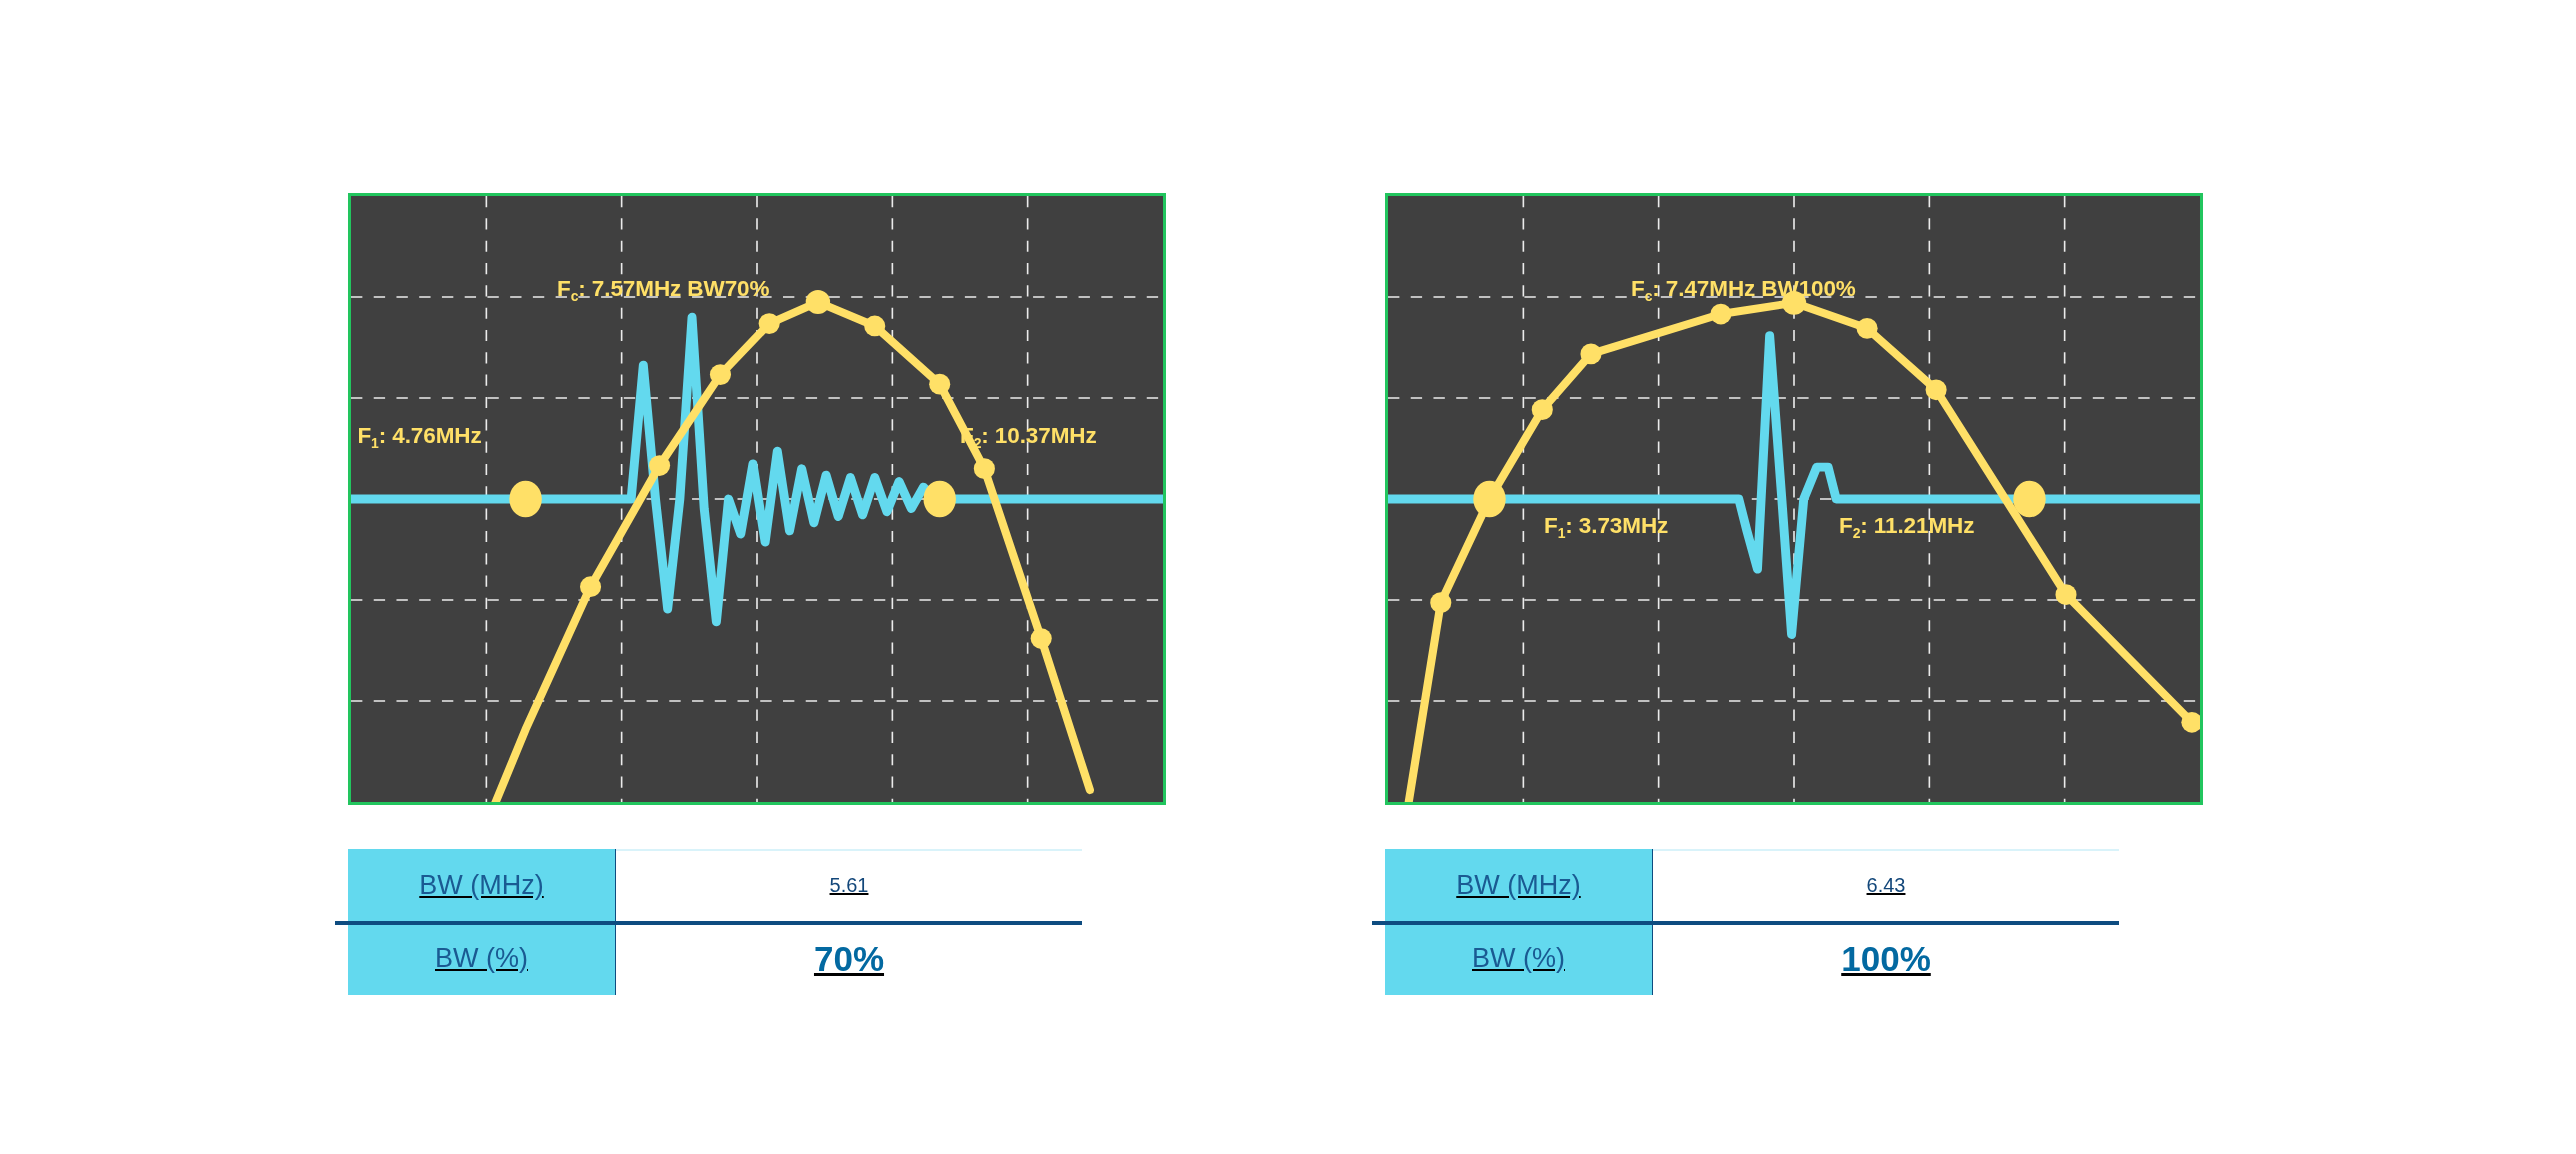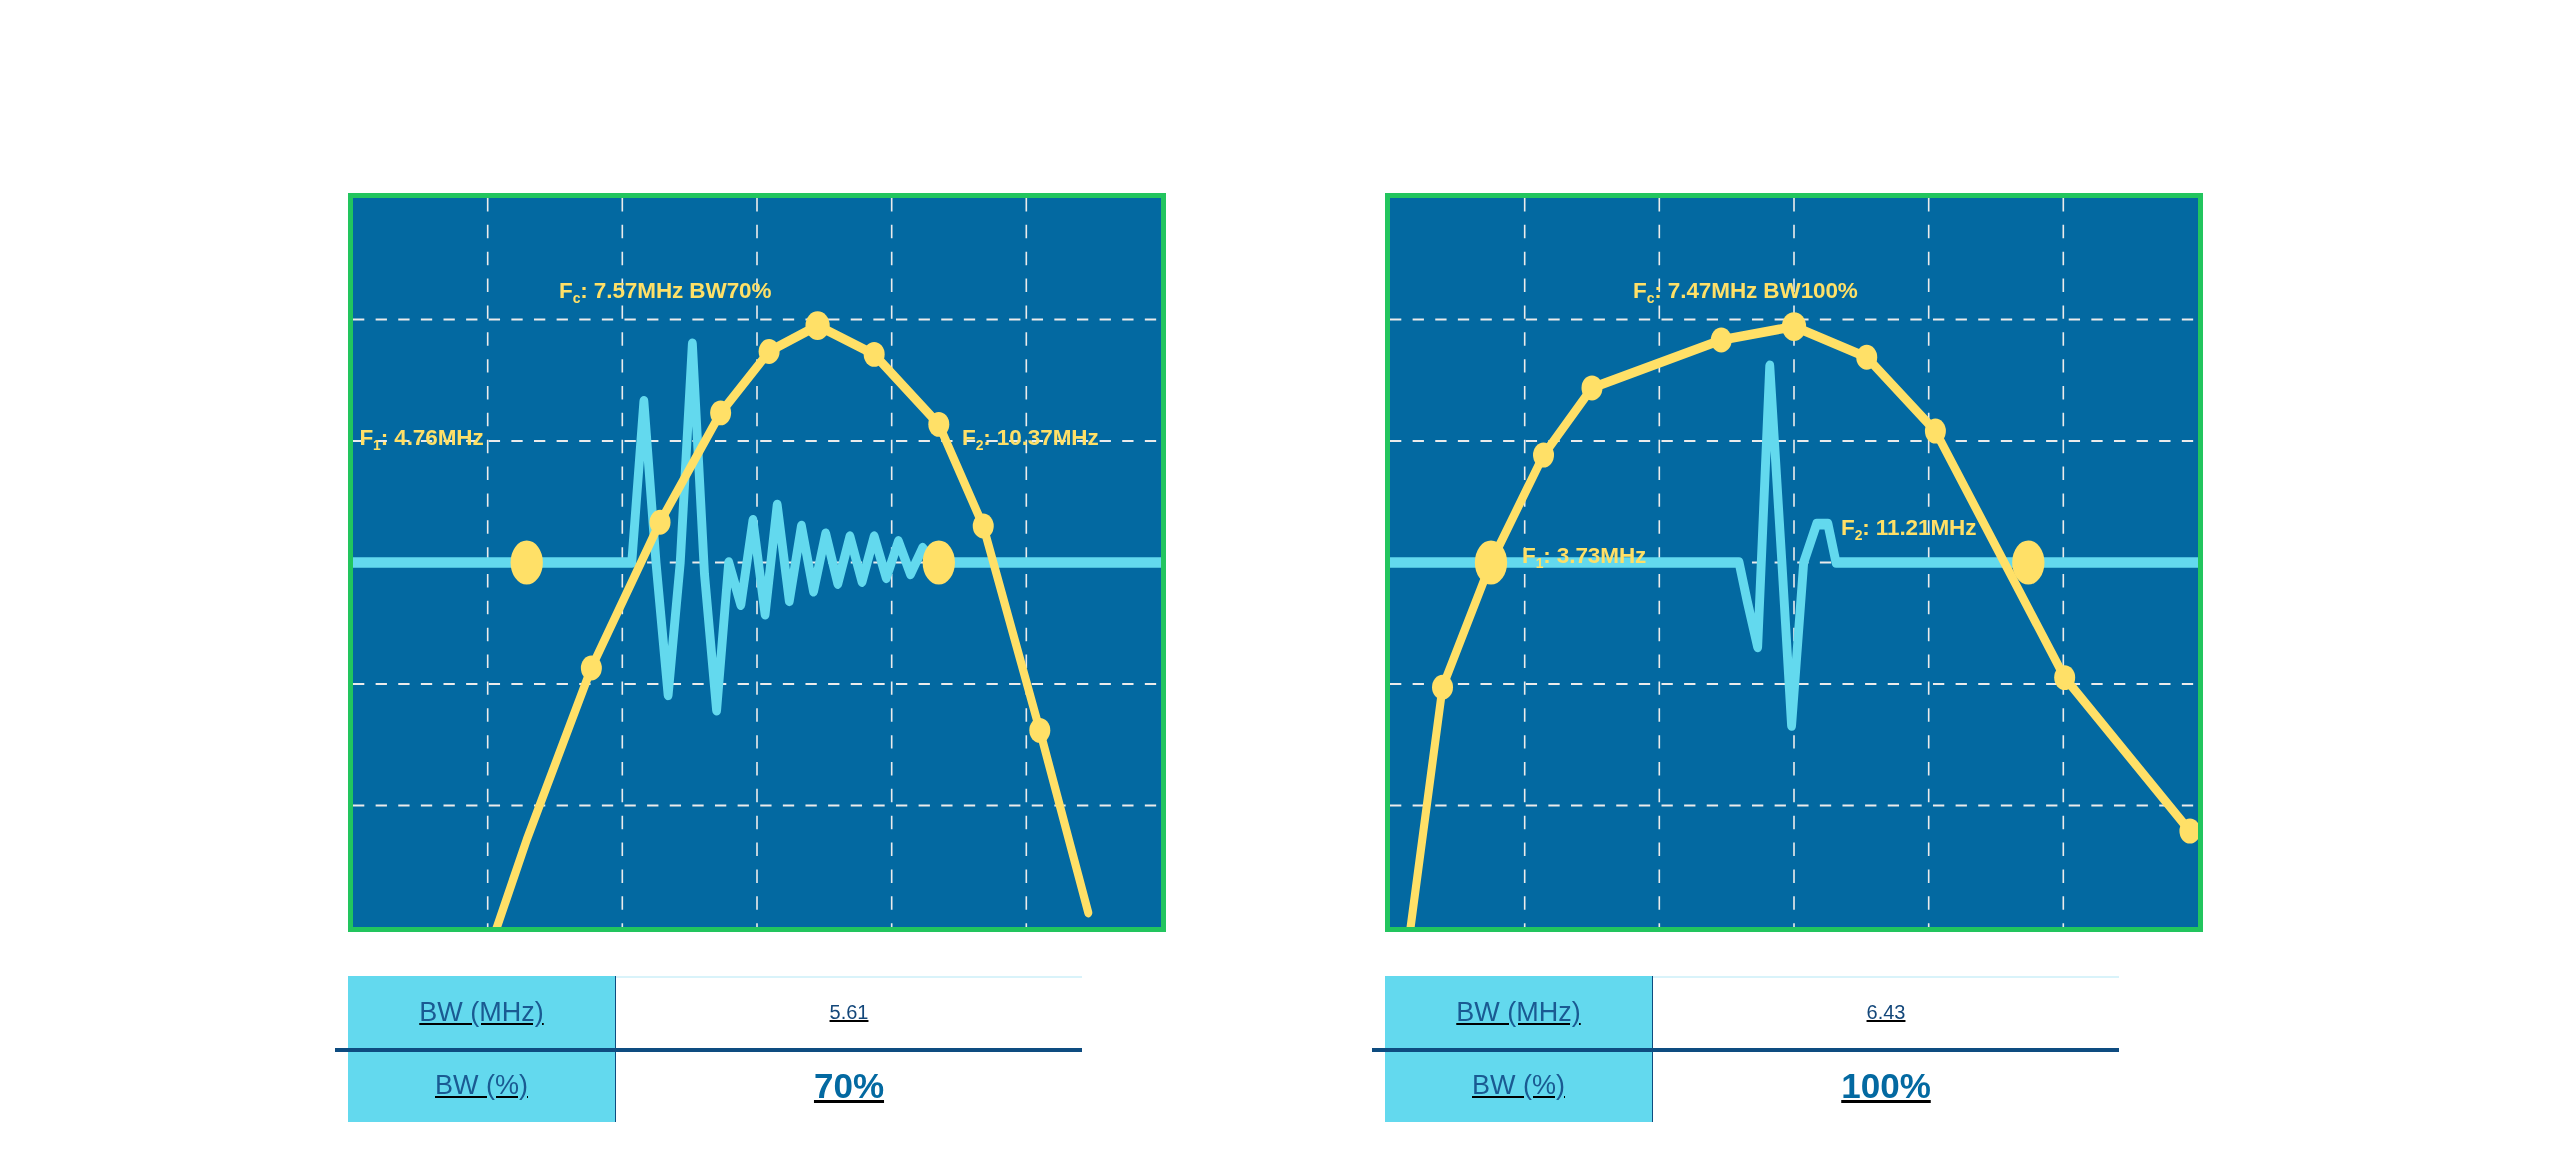--- a/index.html
+++ b/index.html
@@ -27,23 +27,23 @@
     position: absolute;
     width: 837px;
   }
   .panel.left  { left: 348px;  top: 193px; }
   .panel.right { left: 1385px; top: 193px; }
 
   
   .plot-wrap {
     position: relative;
     width: 818px;
-    height: 739px;
-    background: #0369a1;
-    border: 5px solid #22c55e;
+    height: 612px;
+    background: #404040;
+    border: 3px solid #22c55e;
     box-sizing: border-box;
   }
   .plot-inner {
     position: absolute;
     left: 0; top: 0; right: 0; bottom: 0;
     overflow: hidden;
   }
   .plot-svg {
     position: absolute;
     left: 0; top: 0;
@@ -73,21 +73,21 @@
   .lbl-f1   { }
   .lbl-f2   { }
 
   
   .left  .lbl-fc { left: 206px; top: 82px; }
   .left  .lbl-f1 { left: 6.4px;  top: 229px; }
   .left  .lbl-f2 { left: 609px; top: 229px; }
 
   
   .right .lbl-fc { left: 243px; top: 82px; }
-  .right .lbl-f1 { left: 132px; top: 319px; margin-top: 28px; }
+  .right .lbl-f1 { left: 156px; top: 319px; }
   .right .lbl-f2 { left: 451px; top: 319px; }
 
   
   .table {
     position: relative;
     margin-top: 44px;
     width: 734px;
     height: 147px;
   }
   .trow {

